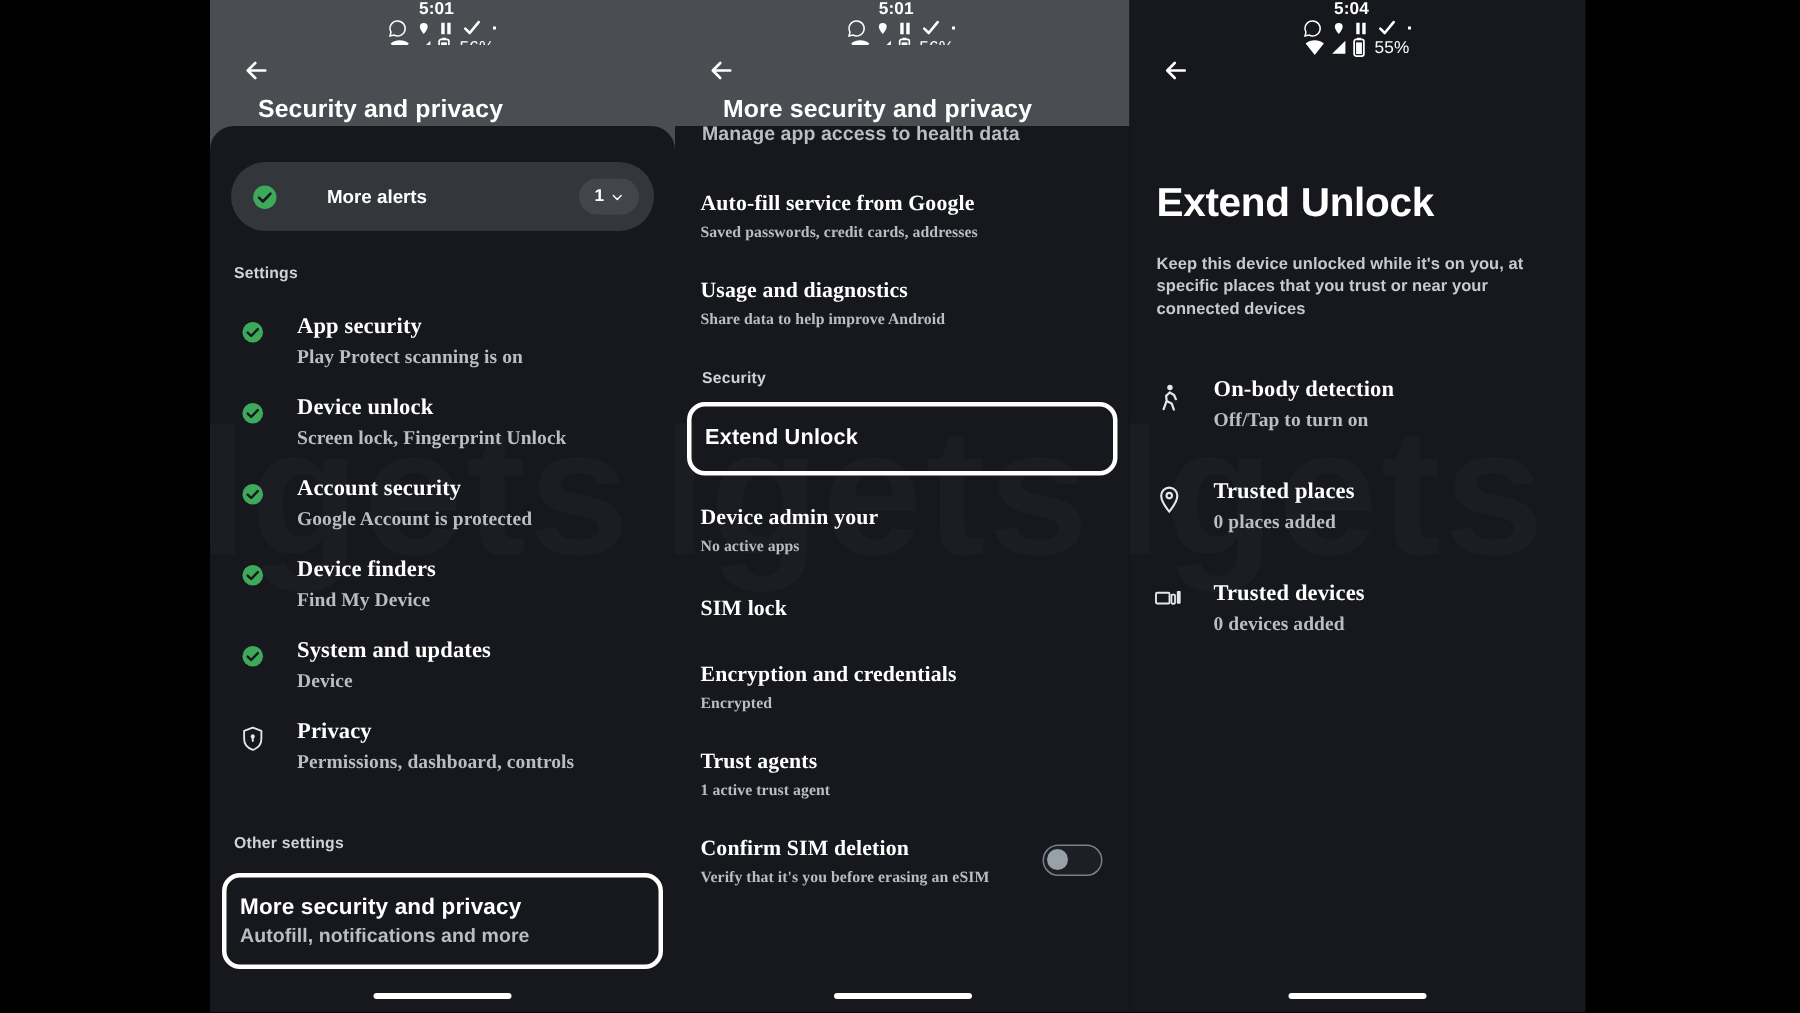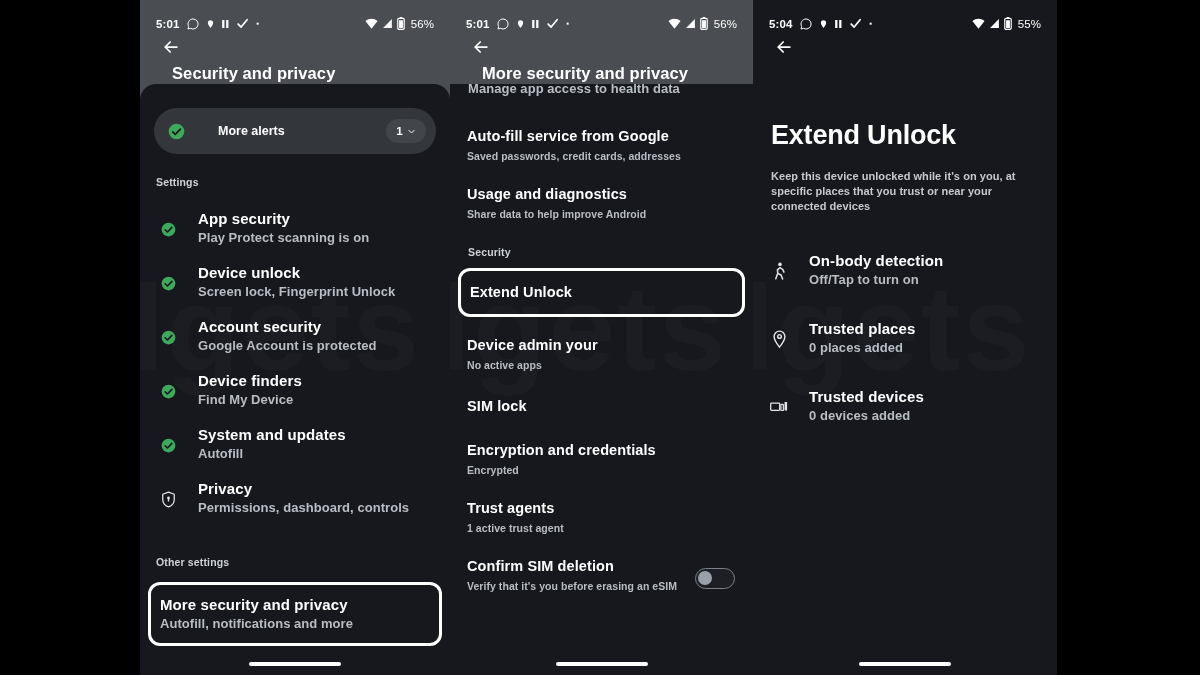--- a/index.html
+++ b/index.html
@@ -46,27 +46,28 @@
     white-space: nowrap;
     pointer-events: none;
     transform: translateY(-10px);
   }
 
   
   .status-bar {
     position: relative;
     height: 30px;
     display: flex;
-    align-items: flex-end;
+    align-items: center;
     padding: 0 16px;
     color: #ffffff;
     font-size: 11.5px;
     font-weight: 700;
     letter-spacing: .1px;
     z-index: 4;
+    flex-direction: column;
   }
   .status-bar.scrolled { background: #4a4d52; }
   .sb-time { margin-right: 8px; }
   .sb-icons-left { display: flex; align-items: center; gap: 7px; }
   .sb-spacer { flex: 1; }
   .sb-icons-right { display: flex; align-items: center; gap: 4px; }
   .sb-battery-pct { font-size: 11.5px; font-weight: 400; margin-left: 2px; }
 
   .ic { display: inline-block; line-height: 0; }
   .ic svg { display: block; }
@@ -157,22 +158,23 @@
   .section-label {
     color: #cfd3d8;
     font-size: 10.5px;
     font-weight: 700;
     letter-spacing: .15px;
   }
 
   
   .row {
     display: flex;
-    align-items: center;
+    align-items: flex-start;
     padding: 9px 16px 9px 16px;
+    font-family: Liberation Serif, serif;
   }
   .row-icon {
     width: 24px;
     flex: 0 0 24px;
     display: flex;
     align-items: center;
     justify-content: center;
     margin-top: 5px;
   }
   .row-text { margin-left: 18px; }
@@ -413,21 +415,21 @@
 
       <div class="row">
         <div class="row-icon">
           <svg width="15" height="15" viewBox="0 0 24 24">
               <circle cx="12" cy="12" r="11" fill="#3ea95a"></circle>
               <path fill="none" stroke="#16181d" stroke-width="2.6" stroke-linecap="round" stroke-linejoin="round" d="M6.6 12.4 10.3 16 17.4 8.6"></path>
             </svg>
         </div>
         <div class="row-text">
           <div class="row-title">System and updates</div>
-          <div class="row-sub">Autofill</div>
+          <div class="row-sub">Device</div>
         </div>
       </div>
 
       <div class="row">
         <div class="row-icon">
           <svg width="15" height="17" viewBox="0 0 22 26">
               <path fill="none" stroke="#e3e6ea" stroke-width="1.9" stroke-linejoin="round" d="M11 1.6 2.2 5v8.1c0 5.5 3.7 9.6 8.8 11.3 5.1-1.7 8.8-5.8 8.8-11.3V5z"></path>
               <circle cx="11" cy="10.6" r="2.1" fill="#e3e6ea"></circle>
               <rect x="10" y="11.6" width="2" height="4.6" rx="1" fill="#e3e6ea"></rect>
             </svg>

